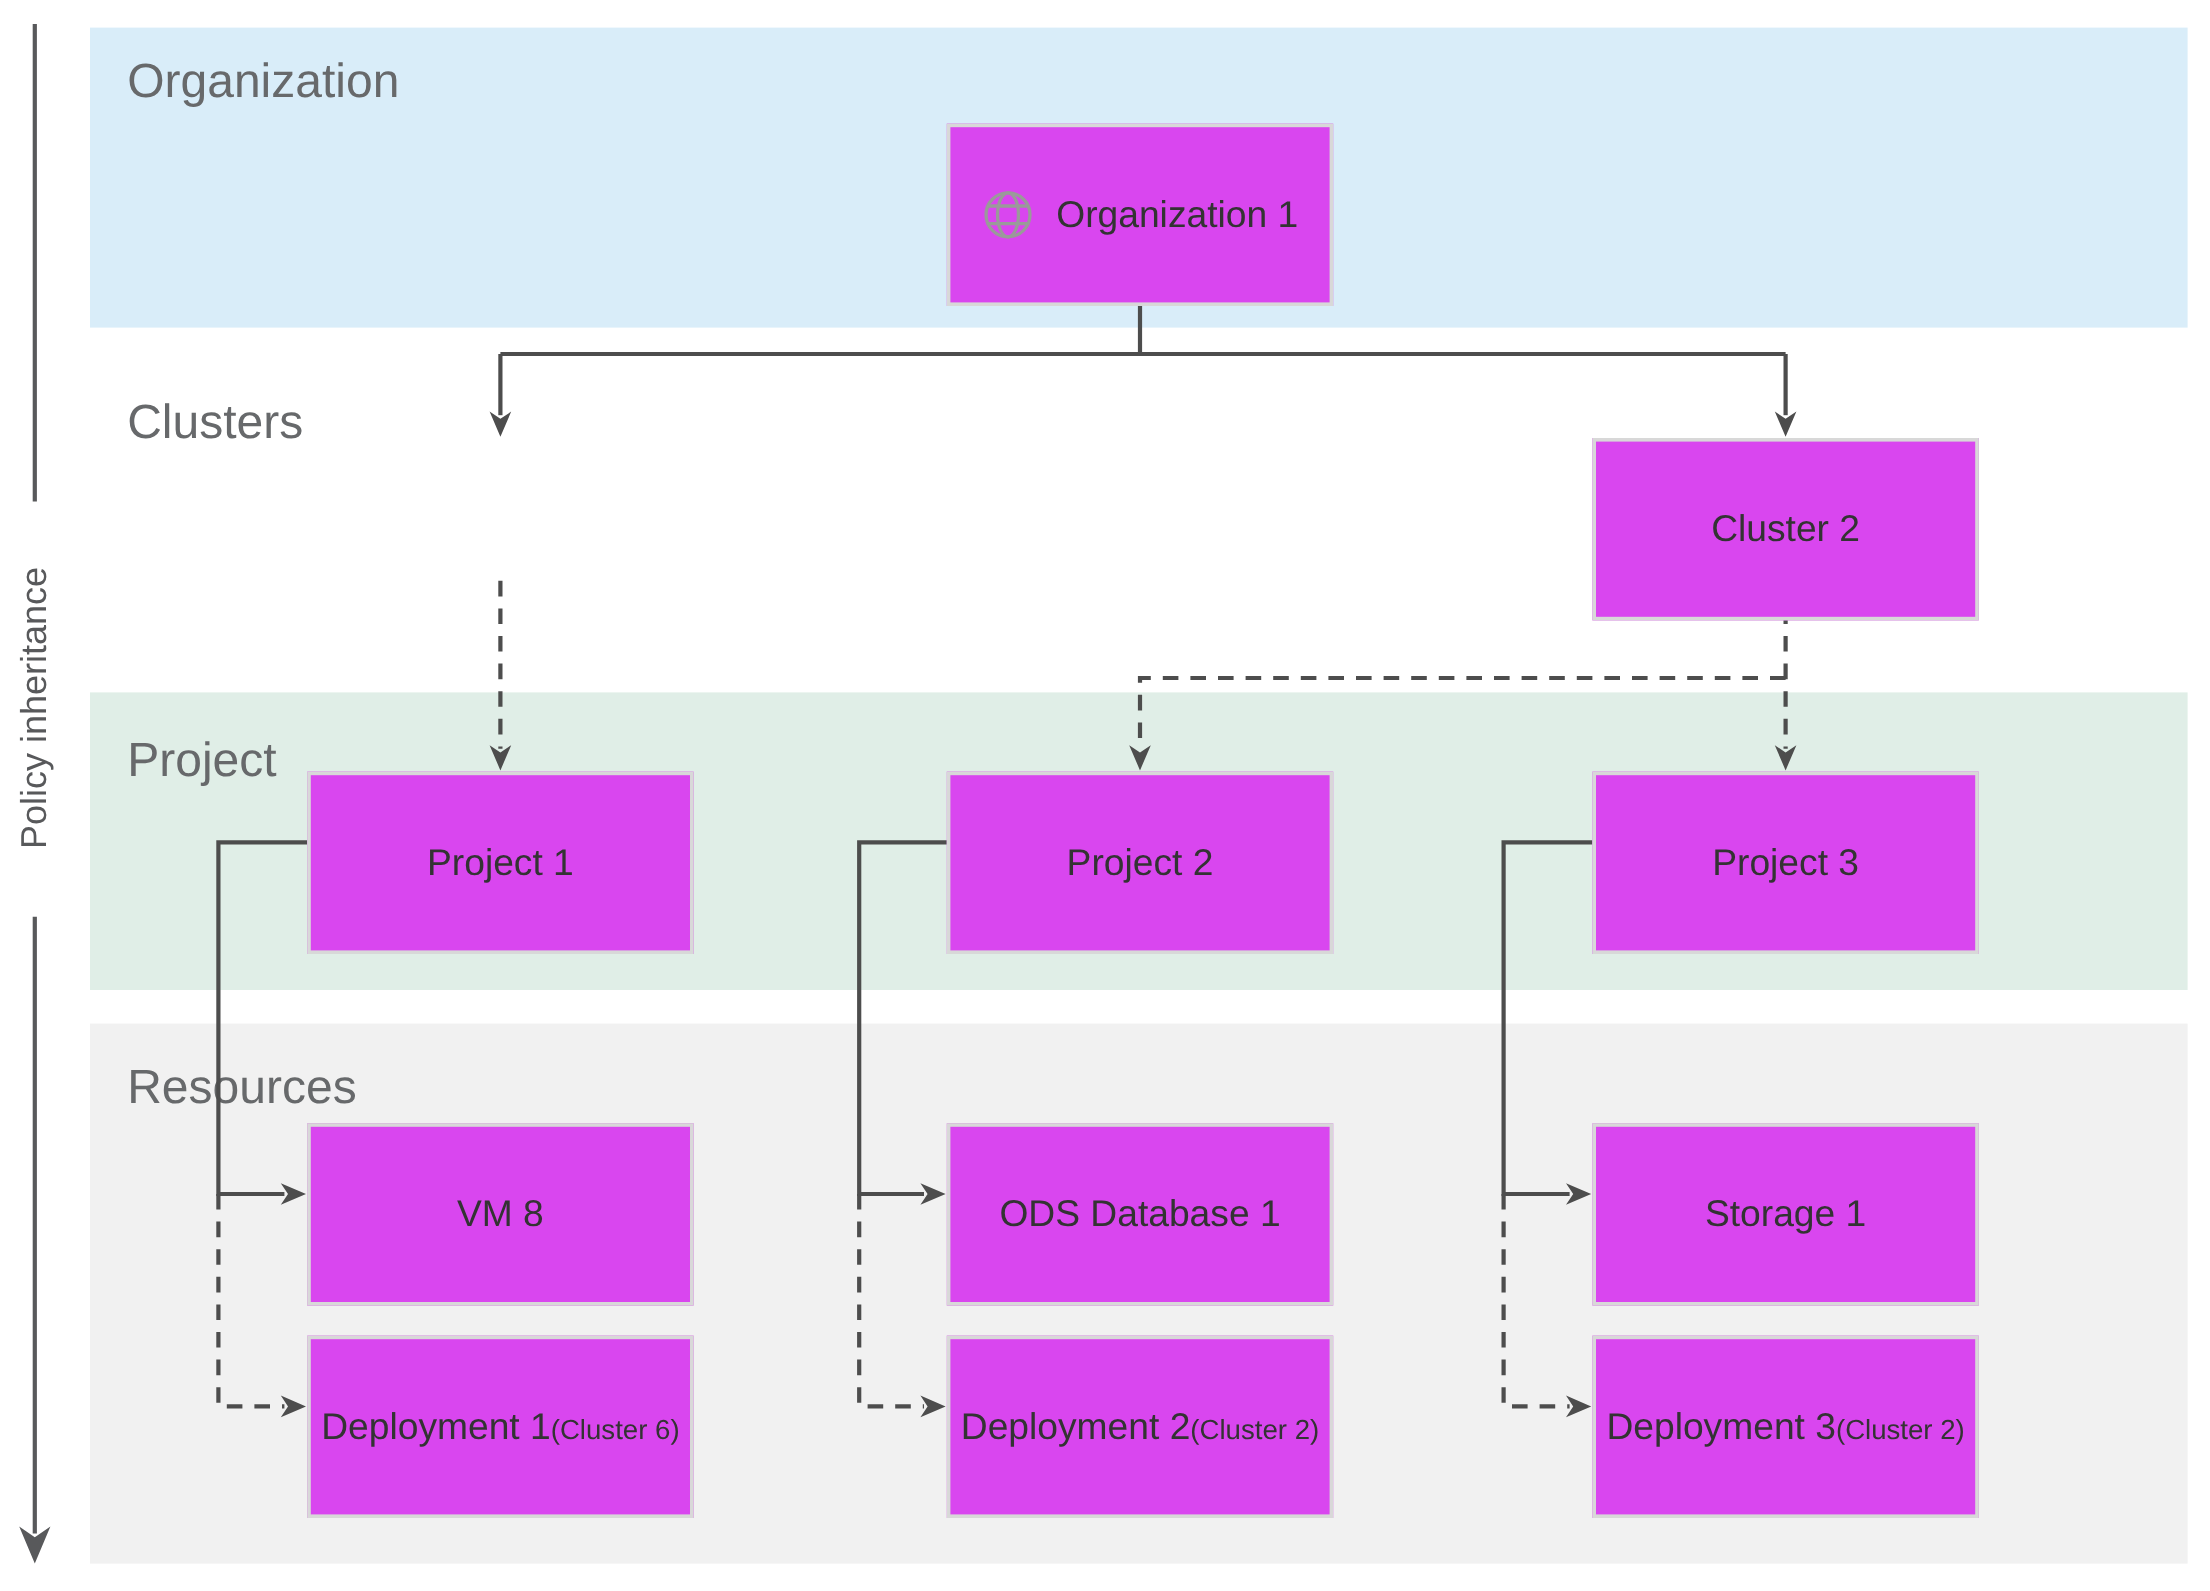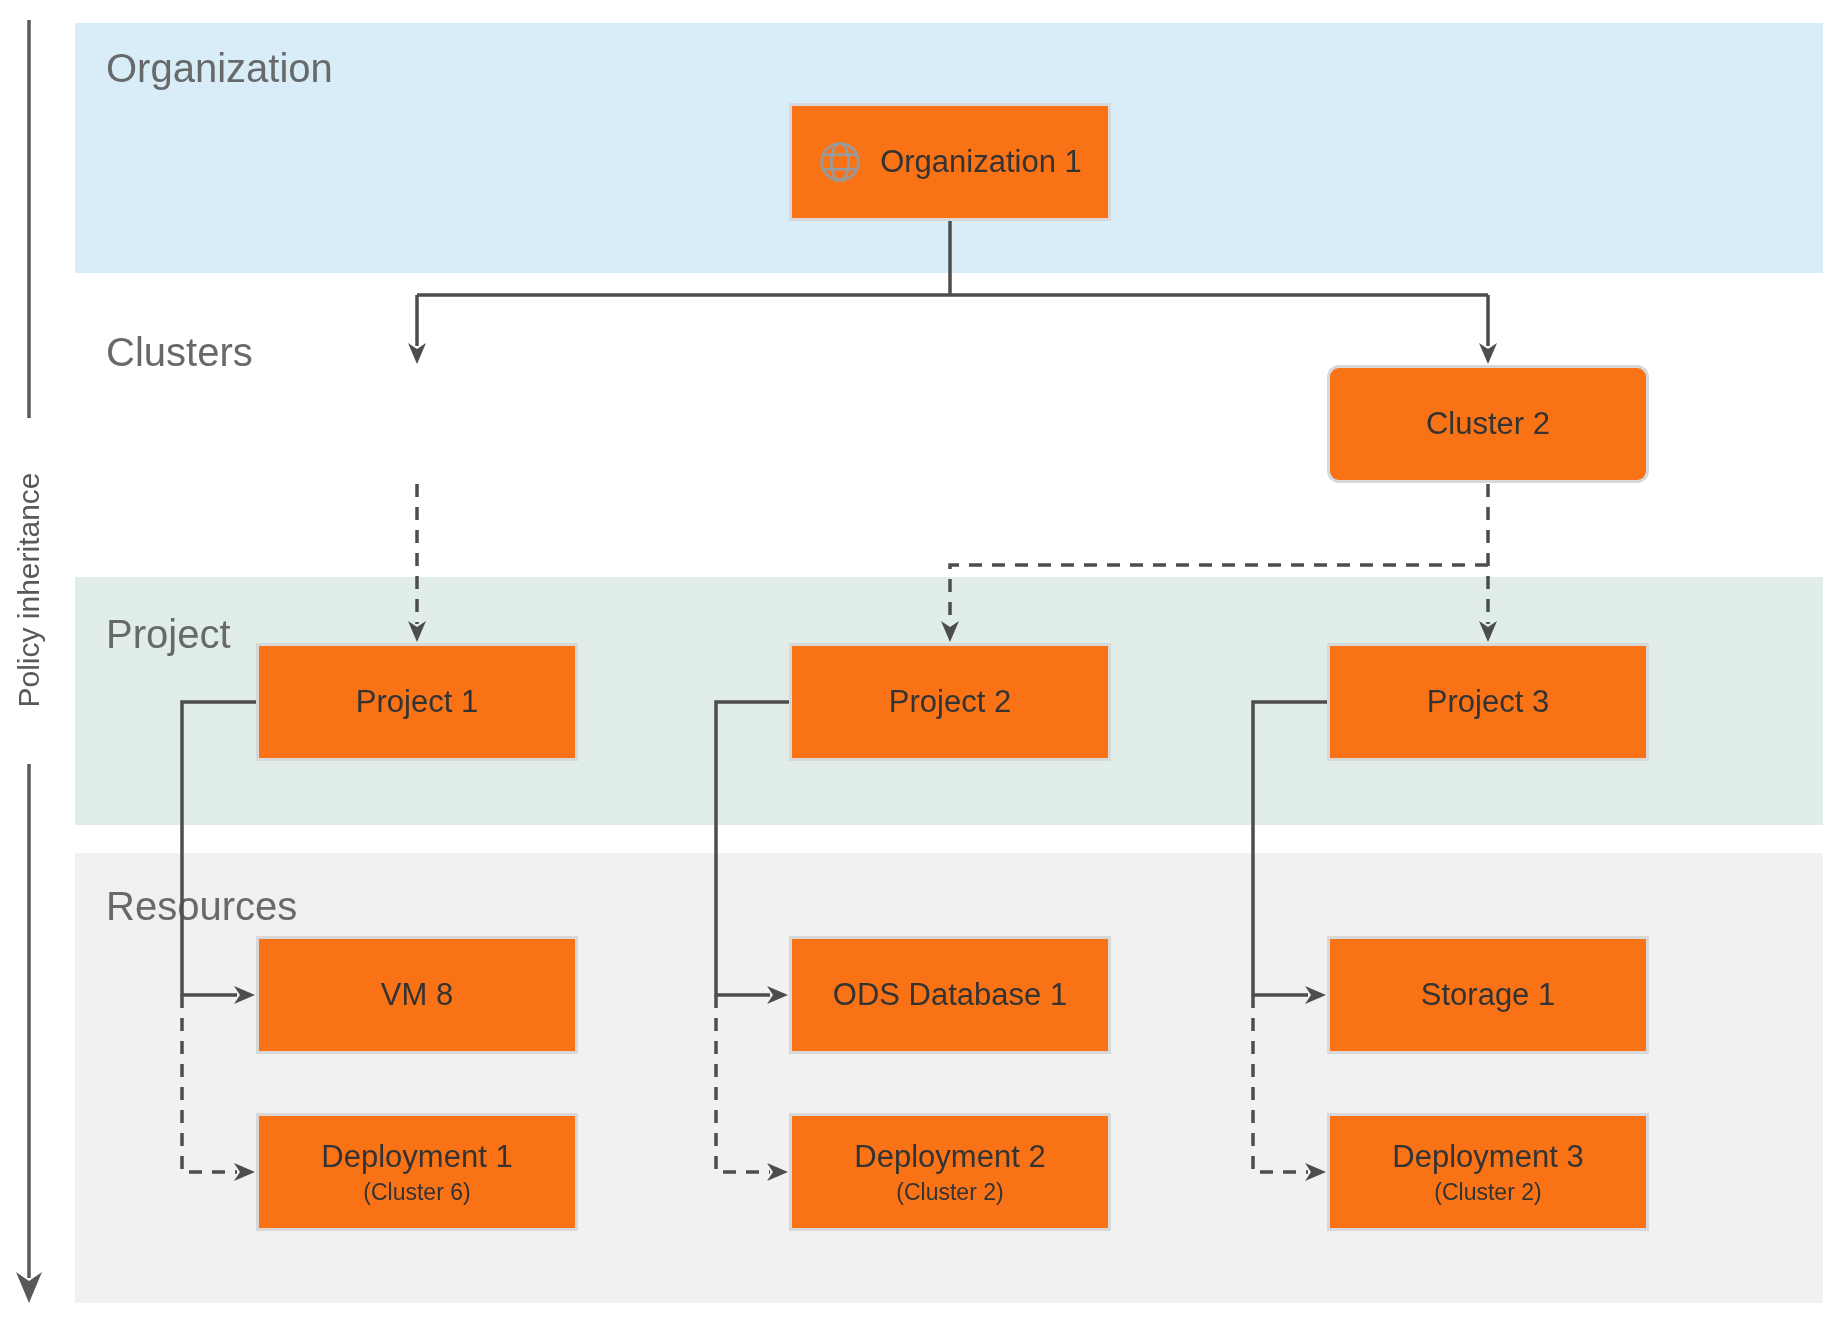--- a/index.html
+++ b/index.html
@@ -11,26 +11,26 @@
   .band { position:absolute; left:75px; width:1748px; }
   .band-organization { top:23px;  height:250px; background:#d9edf9; }
   .band-projects     { top:577px; height:248px; background:#e0eee7; }
   .band-resources    { top:853px; height:450px; background:#f1f1f1; }
   .band-label {
     position:absolute; font-size:40px; line-height:1.1; color:#67696b;
     white-space:nowrap;
   }
   .connectors { position:absolute; left:0; top:0; }
   .node {
-    position:absolute; width:322px; height:118px; box-sizing:border-box;
-    background:#f97316; border:3px solid #d8d8d8;
+    position:absolute; width:322px; height:152px; box-sizing:border-box;
+    background:#d946ef; border:3px solid #d8d8d8;
     display:flex; align-items:center; justify-content:center;
     font-size:31px; color:#333333; white-space:nowrap;
   }
-  .node.two-line { flex-direction:column; }
+  .node.two-line { }
   .node-sublabel { font-size:23px; color:#333333; margin-top:4px; }
   .node-icon { display:flex; align-items:center; margin-right:18px; }
   .axis-label {
     position:absolute; left:29px; top:590px;
     transform:translate(-50%,-50%) rotate(-90deg);
     font-size:30px; color:#58595b; white-space:nowrap;
   }
 </style>
 </head>
 <body>
@@ -95,21 +95,21 @@
       <svg width="44" height="44" viewBox="0 0 48 48" fill="none" stroke="#9a9a9a" stroke-width="3">
         <circle cx="24" cy="24" r="20"></circle>
         <ellipse cx="24" cy="24" rx="9.5" ry="20"></ellipse>
         <line x1="6" y1="16" x2="42" y2="16"></line>
         <line x1="6" y1="32" x2="42" y2="32"></line>
       </svg>
     </span>
     <span class="node-label">Organization 1</span>
   </div>
 
-  <div class="node" style="left:1327px; top:365px;border-radius:12px;">
+  <div class="node" style="left:1327px; top:365px;">
     <span class="node-label">Cluster 2</span>
   </div>
 
   <div class="node" style="left:256px; top:643px;">
     <span class="node-label">Project 1</span>
   </div>
   <div class="node" style="left:789px; top:643px;">
     <span class="node-label">Project 2</span>
   </div>
   <div class="node" style="left:1327px; top:643px;">

